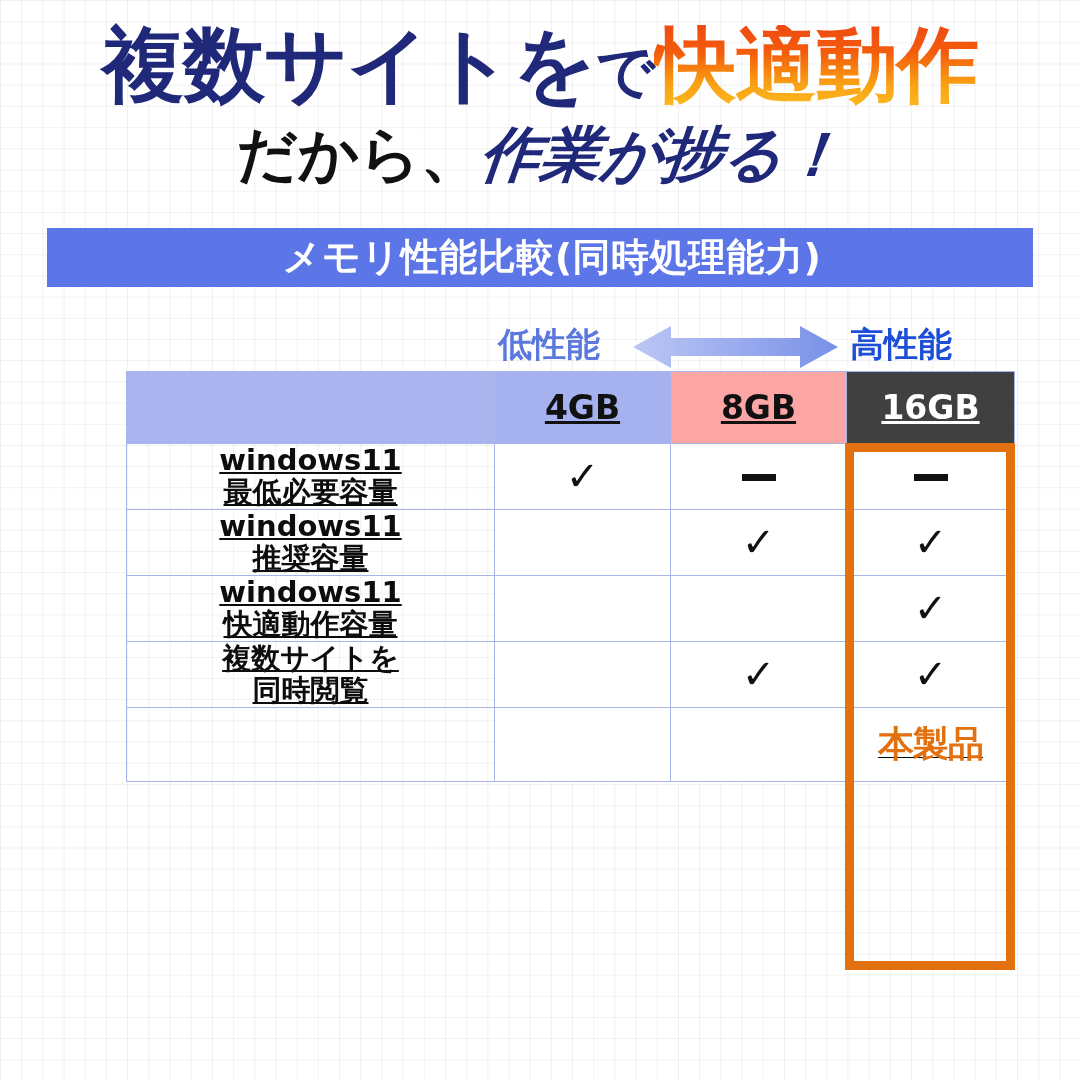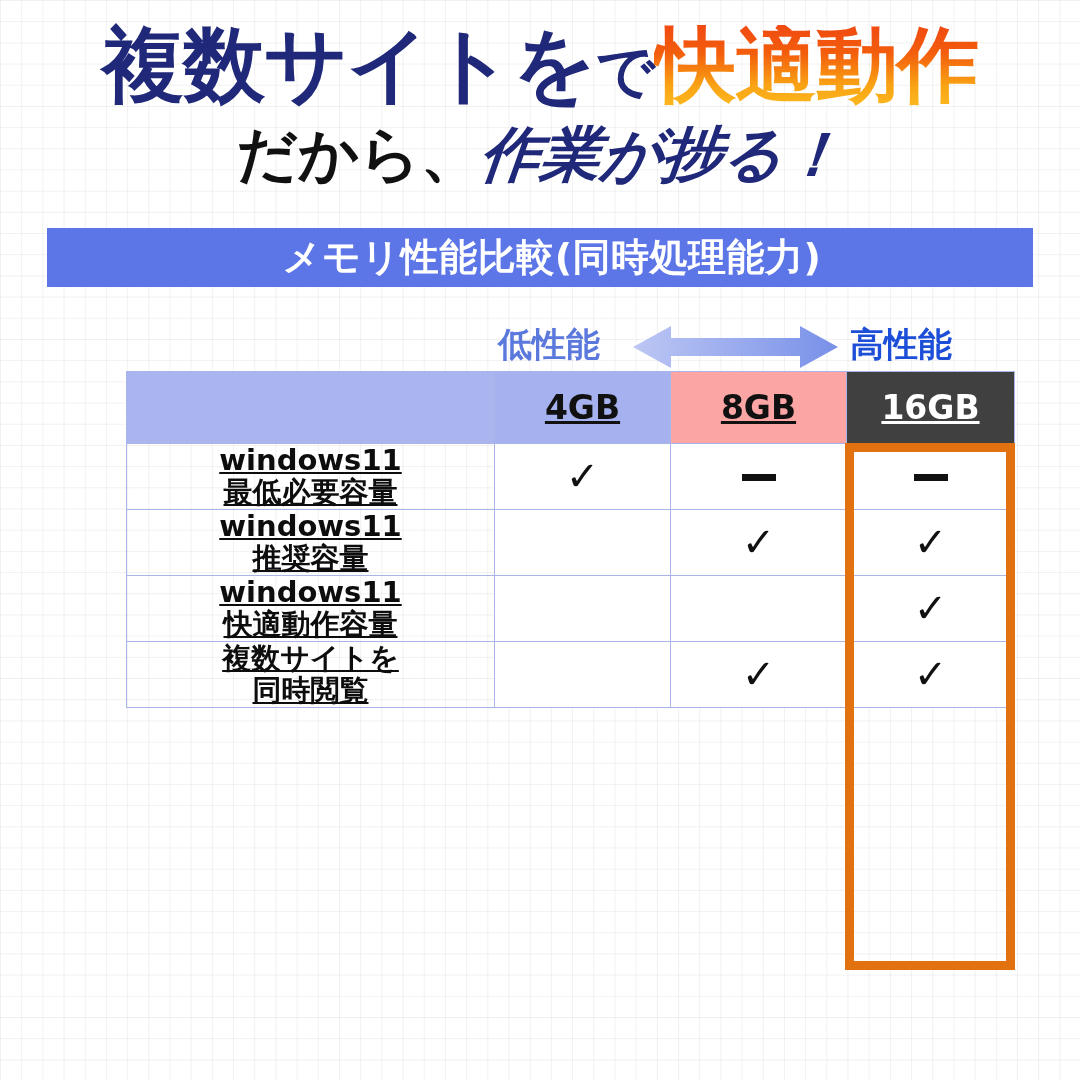--- a/index.html
+++ b/index.html
@@ -196,16 +196,22 @@
       </tr>
       <tr class="r-tall">
         <td class="cell-label">
           <span class="lbl-l1">複数サイトを</span>
           <span class="lbl-l2">同時閲覧</span>
         </td>
         <td class="cell-mark"><span class="mark-empty"></span></td>
         <td class="cell-mark"><span class="mark-check">✓</span></td>
         <td class="cell-mark"><span class="mark-check">✓</span></td>
       </tr>
+      <tr>
+        <td class="cell-label"></td>
+        <td class="cell-mark"><span class="mark-empty"></span></td>
+        <td class="cell-mark"><span class="mark-empty"></span></td>
+        <td class="cell-mark"><span class="badge-honseihin">本製品</span></td>
+      </tr>
     </tbody>
 </table>
 
 <div id="highlight-box"></div>
 
 </body></html>

